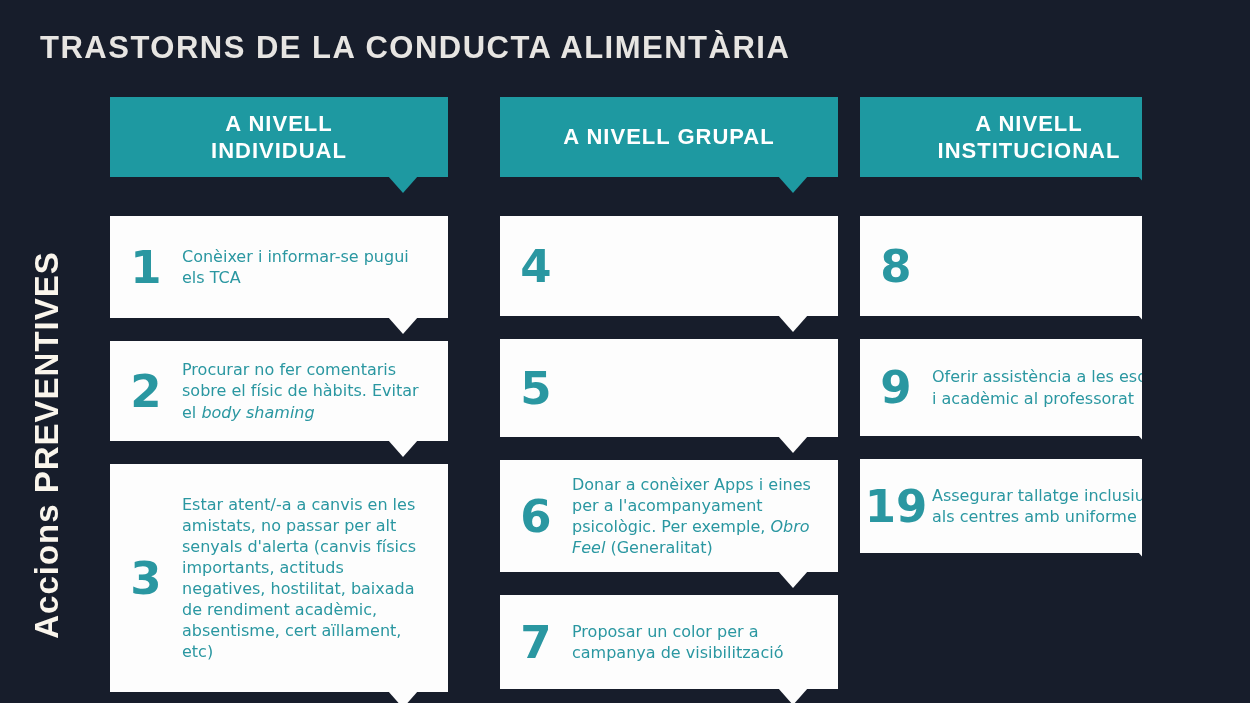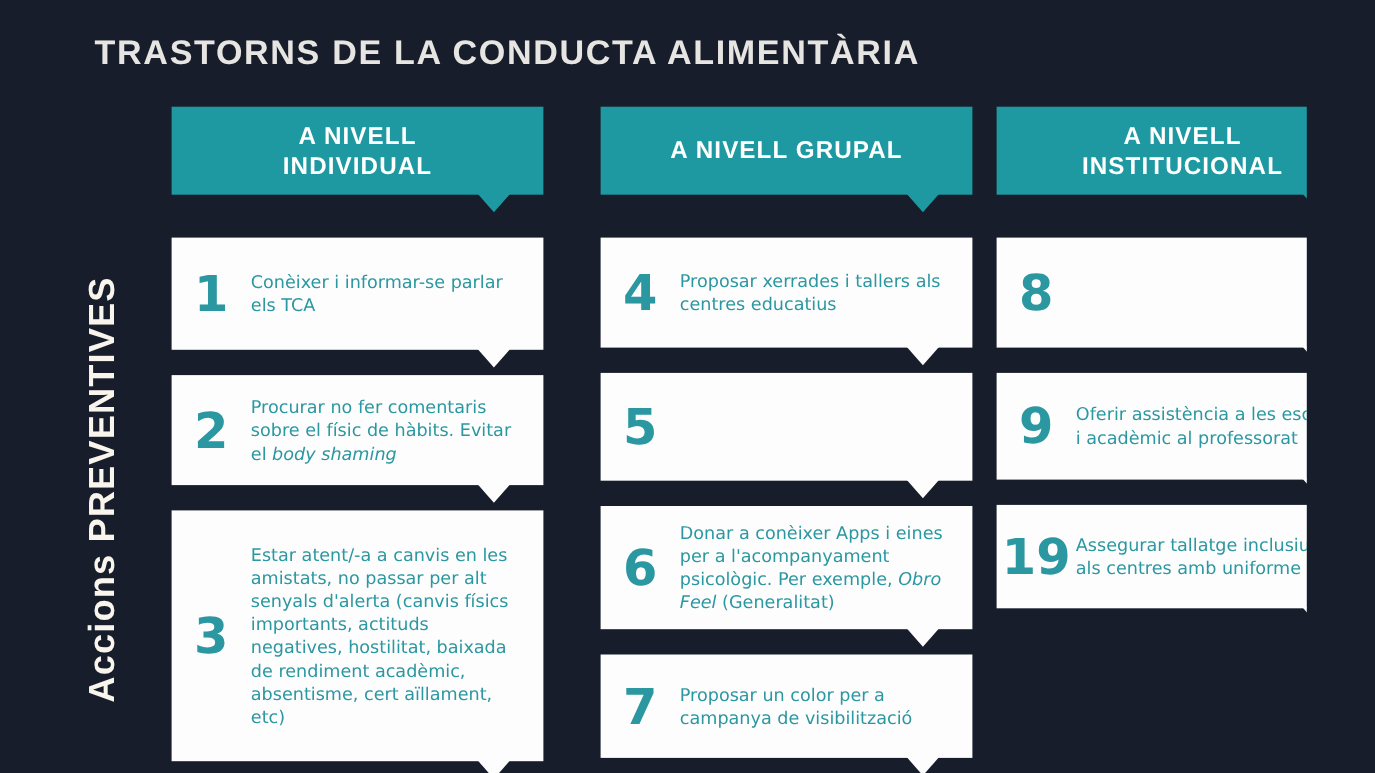--- a/index.html
+++ b/index.html
@@ -13,21 +13,20 @@
   }
   * { margin: 0; padding: 0; box-sizing: border-box; }
   html, body { background: var(--background); }
   body { font-family: "DejaVu Sans", "Liberation Sans", sans-serif; }
   .stage {
     position: relative;
     width: 1142px;
     height: 703px;
     background: var(--background);
     overflow: hidden;
-    margin-left: 46px;
   }
   .page-title {
     position: absolute;
     left: 40px;
     top: 30px;
     font-family: "Liberation Sans", sans-serif;
     font-weight: bold;
     font-size: 31px;
     letter-spacing: 1.5px;
     color: var(--title-text);
@@ -124,42 +123,41 @@
 
   <div class="side-label">Accions PREVENTIVES</div>
 
   <div class="column col-0">
     <div class="col-header">A NIVELL
 INDIVIDUAL
       <span class="tail"></span>
     </div>
     <div class="card mh-102">
       <div class="card-num">1</div>
-      <div class="card-text"><span>Conèixer i informar-se parlar els TCA</span></div>
+      <div class="card-text"><span>Conèixer i informar-se pugui els TCA</span></div>
       <span class="tail"></span>
     </div>
     <div class="card mh-100">
       <div class="card-num">2</div>
       <div class="card-text"><span>Procurar no fer comentaris sobre el físic de hàbits. Evitar el </span><i>body shaming</i></div>
       <span class="tail"></span>
     </div>
     <div class="card mh-228">
       <div class="card-num">3</div>
       <div class="card-text"><span>Estar atent/-a a canvis en les amistats, no passar per alt senyals d'alerta (canvis físics importants, actituds negatives, hostilitat, baixada de rendiment acadèmic, absentisme, cert aïllament, etc)</span></div>
       <span class="tail"></span>
     </div>
   </div>
 
   <div class="column col-1">
     <div class="col-header">A NIVELL GRUPAL
       <span class="tail"></span>
     </div>
     <div class="card mh-100">
       <div class="card-num">4</div>
-      <div class="card-text"><span>Proposar xerrades i tallers als centres educatius</span></div>
       <span class="tail"></span>
     </div>
     <div class="card mh-98">
       <div class="card-num">5</div>
       <span class="tail"></span>
     </div>
     <div class="card mh-96">
       <div class="card-num">6</div>
       <div class="card-text"><span>Donar a conèixer Apps i eines per a l'acompanyament psicològic. Per exemple, </span><i>Obro Feel</i><span> (Generalitat)</span></div>
       <span class="tail"></span>

